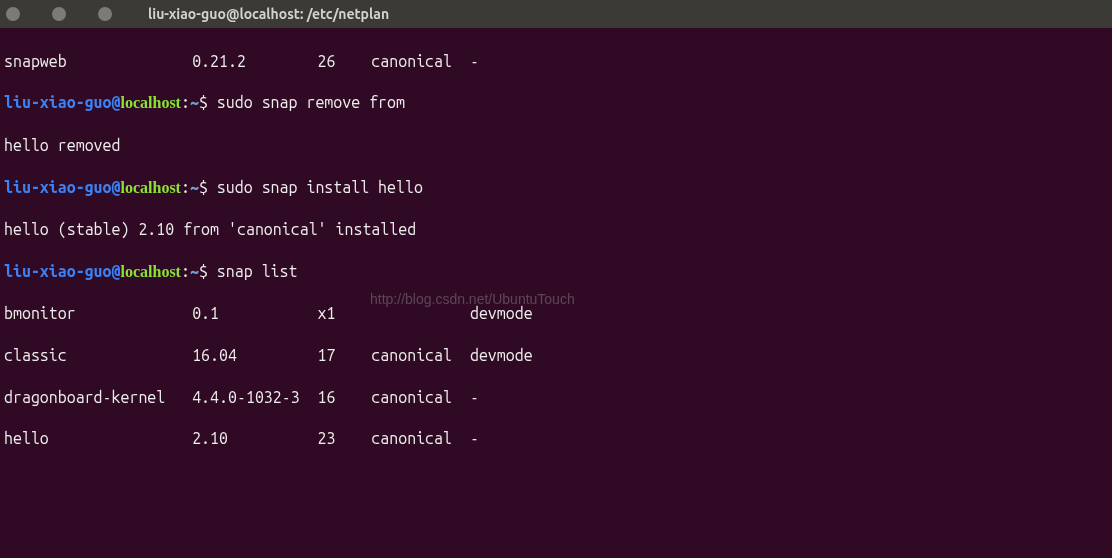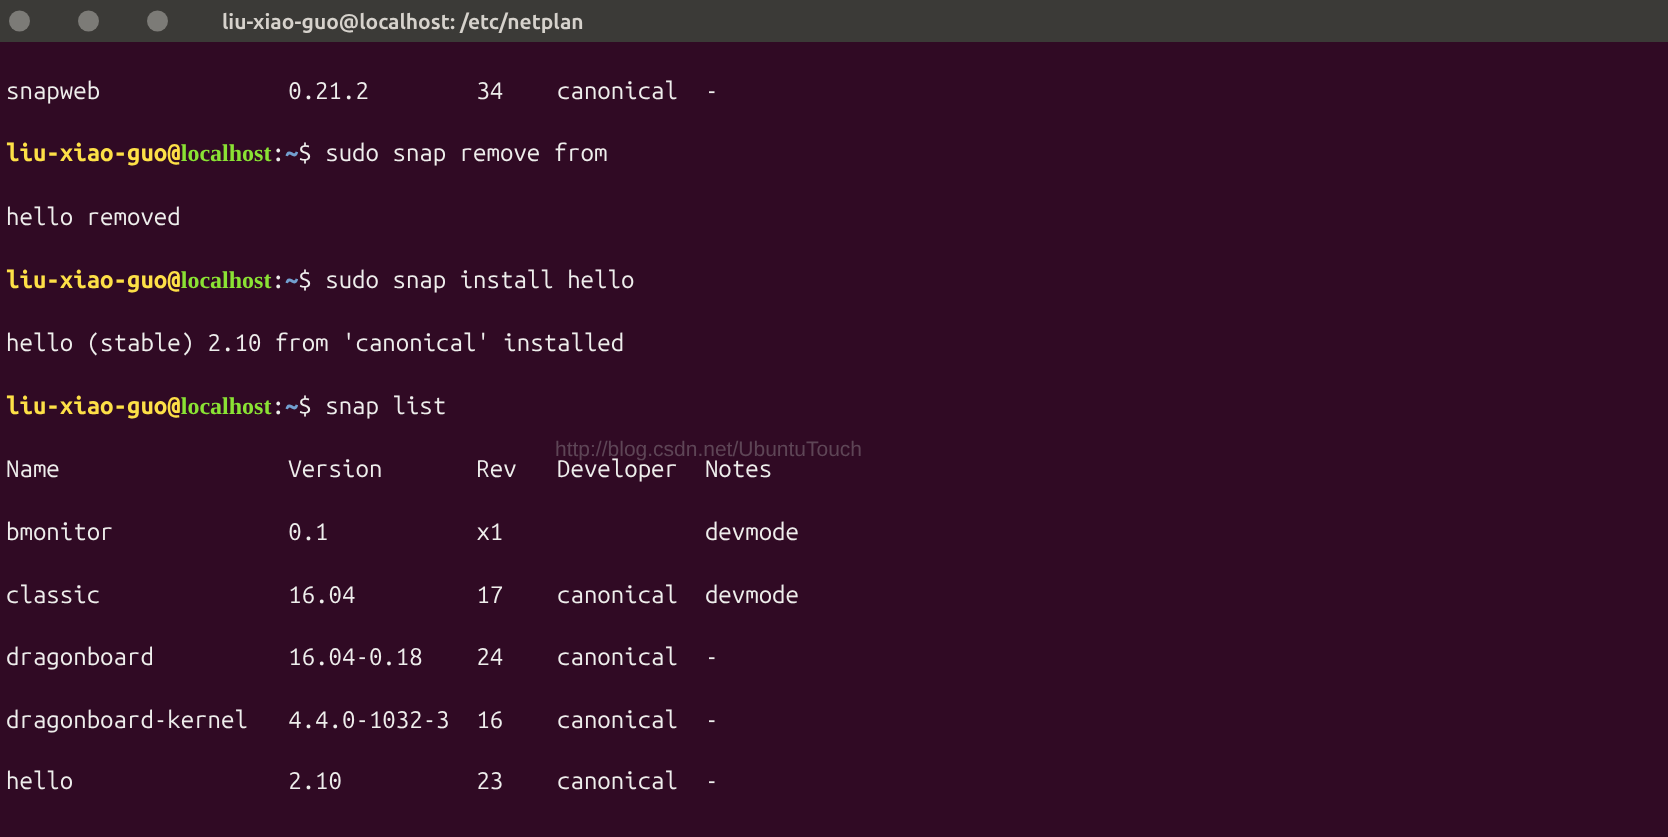--- a/index.html
+++ b/index.html
@@ -30,21 +30,21 @@
     display: inline-block;
   }
   .btn-close { background: #7c7b77; }
   .btn-min { background: #7c7b77; }
   .btn-max { background: #7c7b77; }
   .title-text { margin-left: 4px; }
   .terminal {
     padding: 2px 4px;
     white-space: pre;
   }
-  .user { color: #fde047; font-weight: bold; }
+  .user { color: #3b82f6; font-weight: bold; }
   .host { color: #8ae234; font-weight: bold; font-family: Liberation Serif, serif; }
   .path-home { color: #729fcf; font-weight: bold; }
   .dollar { color: #eeeeec; }
   .cmd { color: #eeeeec; }
   .out { color: #eeeeec; }
   .watermark {
     position: absolute;
     top: 290px; left: 370px;
     color: rgba(180,180,180,0.35);
     font-family: sans-serif;
@@ -57,30 +57,28 @@
 <body>
 
 <div class="titlebar">
   <span class="window-btn btn-close"></span>
   <span class="window-btn btn-min"></span>
   <span class="window-btn btn-max"></span>
   <span class="title-text">liu-xiao-guo@localhost: /etc/netplan</span>
 </div>
 
 <div class="terminal">
-<span class="line out">snapweb              0.21.2        34    canonical  -</span>
+<span class="line out">snapweb              0.21.2        26    canonical  -</span>
 <span class="line"><span class="user">liu-xiao-guo</span><span class="user">@</span><span class="host">localhost</span><span class="out">:</span><span class="path-home">~</span><span class="dollar">$</span> <span class="cmd">sudo snap remove from</span></span>
 <span class="line out">hello removed</span>
 <span class="line"><span class="user">liu-xiao-guo</span><span class="user">@</span><span class="host">localhost</span><span class="out">:</span><span class="path-home">~</span><span class="dollar">$</span> <span class="cmd">sudo snap install hello</span></span>
 <span class="line out">hello (stable) 2.10 from 'canonical' installed</span>
 <span class="line"><span class="user">liu-xiao-guo</span><span class="user">@</span><span class="host">localhost</span><span class="out">:</span><span class="path-home">~</span><span class="dollar">$</span> <span class="cmd">snap list</span></span>
-<span class="line out">Name                 Version       Rev   Developer  Notes</span>
 <span class="line out">bmonitor             0.1           x1               devmode</span>
 <span class="line out">classic              16.04         17    canonical  devmode</span>
-<span class="line out">dragonboard          16.04-0.18    24    canonical  -</span>
 <span class="line out">dragonboard-kernel   4.4.0-1032-3  16    canonical  -</span>
 <span class="line out">hello                2.10          23    canonical  -</span>
 
 
 
 
 
 
 
 

